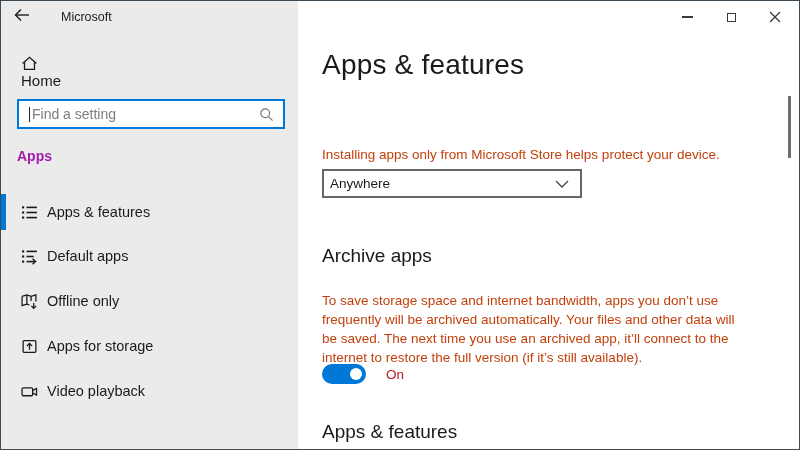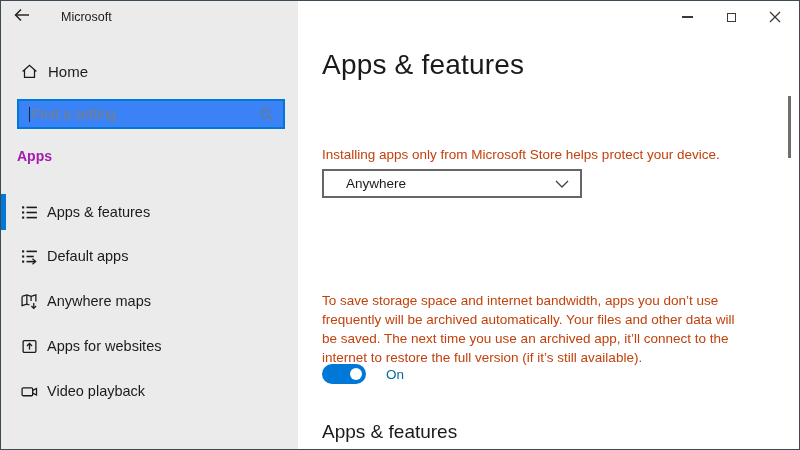--- a/index.html
+++ b/index.html
@@ -6,25 +6,25 @@
   .window{
     position:relative;width:800px;height:450px;box-sizing:border-box;
     background:#ffffff;border:1px solid #3d4a53;overflow:hidden;
     font-family:"Liberation Sans","DejaVu Sans",sans-serif;color:#1b1b1b;
     -webkit-font-smoothing:antialiased;
   }
   
   .sidebar{position:absolute;left:0;top:0;width:297px;height:100%;background:#ebebeb;}
   .back-btn{position:absolute;left:12px;top:6px;width:24px;height:20px;cursor:pointer;}
   .app-title{position:absolute;left:60px;top:9px;font-size:12.5px;color:#1b1b1b;}
-  .home-item{position:absolute;left:0;top:54px;width:100%;height:32px;display:flex;align-items:center;padding-left:20px;box-sizing:border-box;cursor:pointer;}
+  .home-item{position:absolute;left:0;top:54px;width:100%;height:32px;display:flex;padding-left:20px;box-sizing:border-box;cursor:pointer;flex-direction:column;}
   .home-item .nav-label{font-size:15px;}
   .searchbox{
     position:absolute;left:16px;top:98px;width:268px;height:30px;box-sizing:border-box;
-    background:#3b82f6;border:2px solid #0078d7;display:flex;align-items:center;
+    background:#ffffff;border:2px solid #0078d7;display:flex;align-items:center;
   }
   .searchbox input{
     flex:1;border:none;outline:none;background:transparent;padding-left:13px;
     font-size:14px;color:#1b1b1b;font-family:inherit;
   }
   .searchbox input::placeholder{color:#7e7e7e;opacity:1;}
   .caret{position:absolute;left:10px;top:6px;width:1px;height:15px;background:#222;}
   .search-glyph{margin-right:9px;display:flex;}
   .side-section{position:absolute;left:16px;top:147px;font-size:14px;font-weight:bold;color:#a21caf;}
   .nav-item{
@@ -45,26 +45,26 @@
   .h2.get-apps{top:101px;}
   .h2.archive{top:244px;}
   .h2.bottom{top:420px;}
   .body-text{position:absolute;left:24px;font-size:13.5px;line-height:19px;color:#c2410c;white-space:pre;}
   .p-store{top:144px;}
   .p-archive{top:290px;}
   .dropdown{
     position:absolute;left:24px;top:168px;width:260px;height:29px;box-sizing:border-box;
     border:2px solid #666;background:#fff;display:flex;align-items:center;cursor:pointer;
   }
-  .dropdown .val{padding-left:22px;font-size:13.5px;flex:1;}
+  .dropdown .val{padding-left:6px;font-size:13.5px;flex:1;}
   .dropdown .chev{margin-right:11px;display:flex;}
   .toggle-row{position:absolute;left:24px;top:363px;display:flex;align-items:center;}
   .toggle{position:relative;width:44px;height:20px;border-radius:10px;background:#0078d7;cursor:pointer;flex:none;}
   .knob{position:absolute;right:4px;top:4px;width:12px;height:12px;border-radius:50%;background:#fff;}
-  .toggle-label{margin-left:20px;font-size:13.5px;color:#0369a1;}
+  .toggle-label{margin-left:20px;font-size:13.5px;color:#b91c1c;}
   .scroll-thumb{position:absolute;right:8px;top:95px;width:3px;height:62px;background:#6e6e6e;cursor:pointer;}
   svg{display:block;}
 </style>
 </head>
 <body>
 
 <div class="window">
 
   <div class="sidebar">
 
@@ -147,34 +147,34 @@
             <g stroke="#1b1b1b" stroke-width="1.2" fill="none">
               <path d="M1,3.2 L5.5,1.8 L9.5,3.2 L14,1.8 L14,8"></path>
               <path d="M1,3.2 L1,11.8 L5.5,10.4 L8,11.3"></path>
               <line x1="5.5" y1="1.8" x2="5.5" y2="10.4"></line>
               <line x1="9.5" y1="3.2" x2="9.5" y2="7.5"></line>
               <line x1="12" y1="9.5" x2="12" y2="14.2"></line>
               <path d="M9.8,12.2 L12,14.5 L14.2,12.2"></path>
             </g>
           </svg>
       </span>
-      <span class="nav-label">Anywhere maps</span>
+      <span class="nav-label">Offline only</span>
     </div>
 
     <div class="nav-item" style="top:327px">
       <span class="ico">
         <svg width="17" height="17" viewBox="0 0 16 16">
             <g stroke="#1b1b1b" stroke-width="1.2" fill="none">
               <rect x="2" y="2.5" width="12" height="11" rx="1"></rect>
               <line x1="8" y1="11" x2="8" y2="5.6"></line>
               <path d="M5.6,7.6 L8,5.2 L10.4,7.6"></path>
             </g>
           </svg>
       </span>
-      <span class="nav-label">Apps for websites</span>
+      <span class="nav-label">Apps for storage</span>
     </div>
 
     <div class="nav-item" style="top:372px">
       <span class="ico">
         <svg width="17" height="17" viewBox="0 0 16 16">
             <g stroke="#1b1b1b" stroke-width="1.2" fill="none">
               <rect x="1" y="4.5" width="10" height="7.5" rx="1.2"></rect>
               <path d="M11,7 L14.6,5.2 L14.6,11.3 L11,9.5"></path>
             </g>
           </svg>
@@ -211,20 +211,21 @@
 
     <div class="dropdown">
       <span class="val">Anywhere</span>
       <span class="chev">
         <svg width="14" height="8" viewBox="0 0 14 8">
             <polyline points="1,1 7,7 13,1" fill="none" stroke="#444" stroke-width="1.3"></polyline>
           </svg>
       </span>
     </div>
 
+    <div class="h2 archive">Archive apps</div>
     <div class="body-text p-archive">To save storage space and internet bandwidth, apps you don’t use
 frequently will be archived automatically. Your files and other data will
 be saved. The next time you use an archived app, it’ll connect to the
 internet to restore the full version (if it’s still available).</div>
 
     <div class="toggle-row">
       <div class="toggle">
         <div class="knob"></div>
       </div>
       <span class="toggle-label">On</span>

